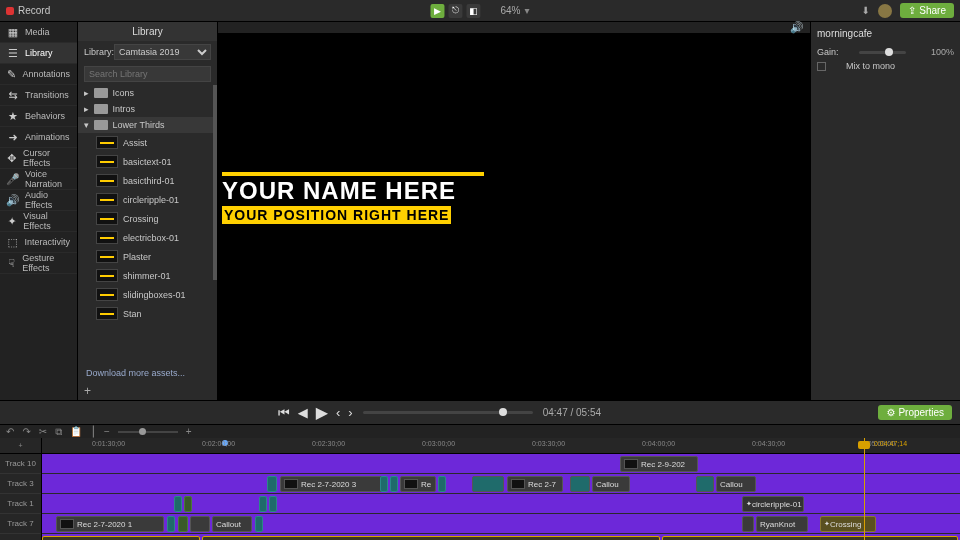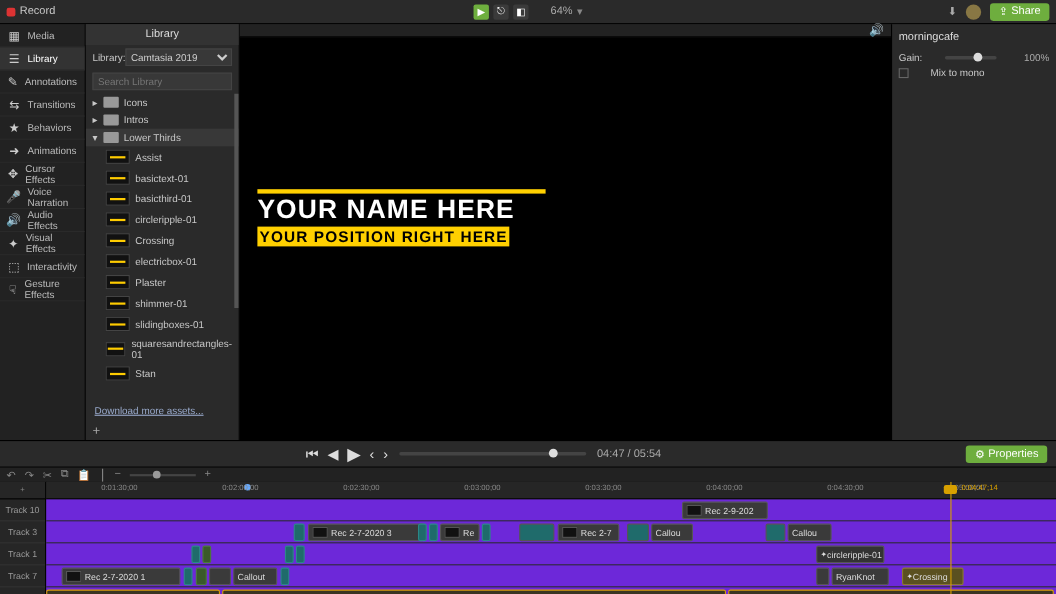--- a/index.html
+++ b/index.html
@@ -25,27 +25,27 @@
   .lib-search{margin:3px 6px}
   .lib-search input{width:100%;background:#383838;border:1px solid #444;color:#ccc;font-size:9px;height:16px;padding:0 4px}
   .lib-tree{flex:1;overflow:hidden;position:relative}
   .lib-scroll{position:absolute;right:0;top:0;width:4px;height:70%;background:#555}
   .folder{display:flex;align-items:center;padding:3px 6px;font-size:9px;gap:5px}
   .folder.open{background:#383838}
   .folder-icon{width:14px;height:10px;background:#999;border-radius:1px}
   .asset{display:flex;align-items:center;padding:3px 6px 3px 18px;font-size:9px;gap:5px}
   .thumb{width:22px;height:13px;background:#111;border:1px solid #444;display:flex;align-items:center;justify-content:center}
   .thumb .bar{width:14px;height:2px;background:#fc0}
-  .dl-more{padding:4px 8px;font-size:9px;color:#9ac;text-decoration:underline}
+  .dl-more{padding:4px 8px;font-size:9px;color:#9ac;}
   .plus-btn{padding:2px 6px;color:#aaa;font-size:12px}
   .canvas-wrap{flex:1;display:flex;flex-direction:column;background:#1a1a1a}
   .canvas-top{height:12px;background:#222;border-bottom:1px solid #000;display:flex;justify-content:flex-end;align-items:center;padding-right:6px}
   .spk{color:#fff;font-size:11px}
   .canvas{flex:1;background:#000;margin:0;position:relative}
-  .lt{position:absolute;left:16px;top:138px}
+  .lt{position:absolute;left:4px;top:138px}
   .lt .tline{background:#ffd000;height:4px;width:262px;margin-bottom:2px}
   .lt .name{color:#fff;font-size:24px;font-weight:700;letter-spacing:1px;font-family:Arial;line-height:1.1}
   .lt .pos{background:#ffd000;color:#000;font-size:14px;font-weight:700;padding:1px 2px;display:inline-block;margin-top:2px;letter-spacing:1px}
   .props-panel{width:150px;background:#2a2a2a;border-left:1px solid #000;padding:6px}
   .prop-title{color:#ddd;font-size:10px;display:block;margin-bottom:8px}
   .prop-row{display:flex;align-items:center;font-size:9px;margin:4px 0;gap:20px}
   .slider{flex:1;height:3px;background:#444;position:relative;border-radius:2px}
   .slider .knob{position:absolute;top:-3px;left:55%;width:8px;height:8px;border-radius:50%;background:#ddd}
   .pct{color:#aaa;width:28px;text-align:right}
   .chk{width:9px;height:9px;border:1px solid #666;display:inline-block}
@@ -233,26 +233,20 @@
           <div class="asset">
             <span class="thumb">
               <span class="bar"></span>
             </span>
             <span>slidingboxes-01</span>
           </div>
           <div class="asset">
             <span class="thumb">
               <span class="bar"></span>
             </span>
-            <span>squaresandrectangles-01</span>
-          </div>
-          <div class="asset">
-            <span class="thumb">
-              <span class="bar"></span>
-            </span>
             <span>Stan</span>
           </div>
         </div>
     </div>
     <div class="dl-more">Download more assets...</div>
     <div class="plus-btn">+</div>
   </div>
 
   <div class="canvas-wrap">
     <div class="canvas-top">

